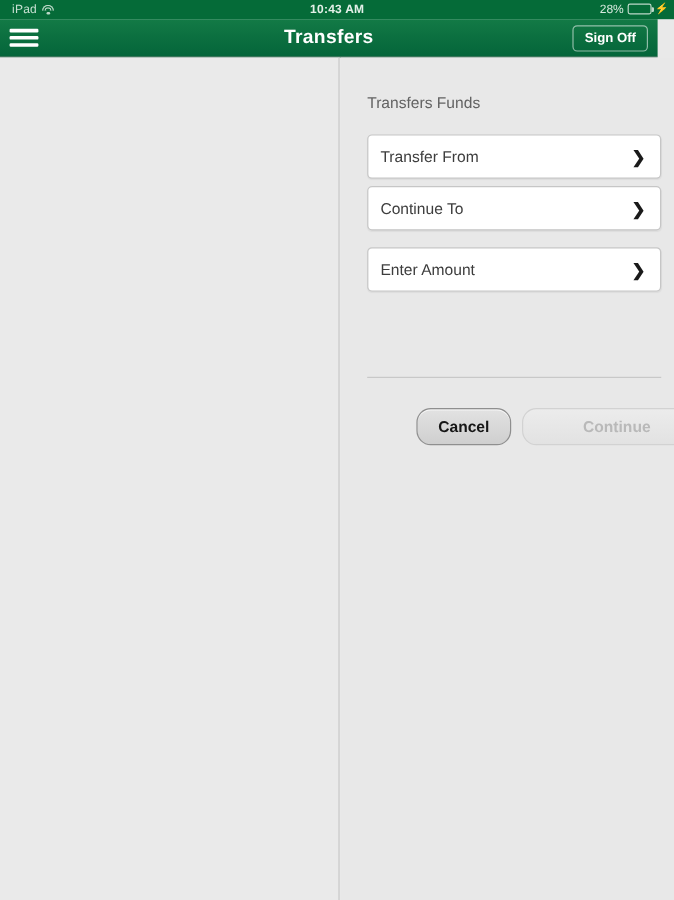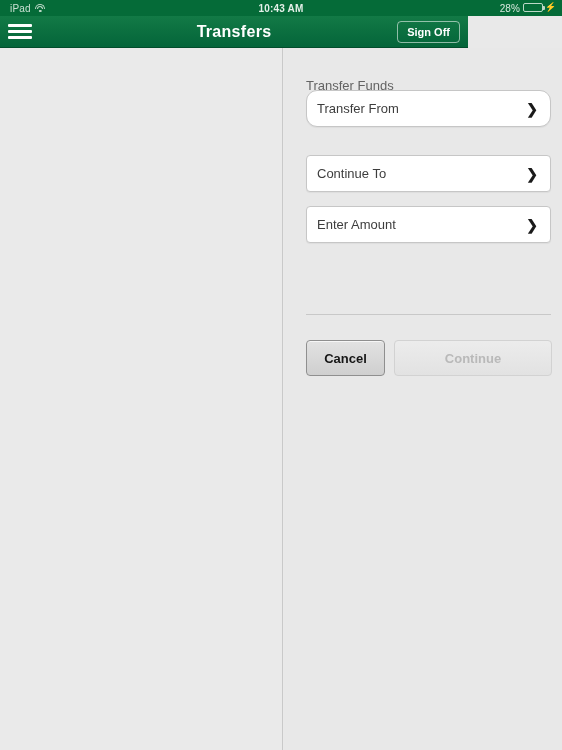--- a/index.html
+++ b/index.html
@@ -47,21 +47,21 @@
   }
   .batt::after{
     content:""; position:absolute; right:-3px; top:2.5px;
     width:2px; height:3.5px; background:#bcd8c7; border-radius:0 1px 1px 0;
   }
   .batt-fill{ height:100%; background:#8fd39f; border-radius:1px; }
   .bolt{ font-size:9px; color:#cfe6d8; line-height:1; }
 
   
   .navbar{
-    position:absolute; top:16px; left:0; width:468px; height:32px;
+    position:absolute; top:16px; left:0; width:548px; height:32px;
     background:linear-gradient(to bottom, #137a46 0%, #0c7040 45%, #04653a 100%);
     border-bottom:1px solid #024d2c;
     display:flex; align-items:center;
   }
   .hamburger{
     position:absolute; left:8px; width:24px; height:20px;
     display:flex; flex-direction:column; justify-content:center; gap:3px;
     cursor:pointer;
   }
   .hamburger span{ display:block; height:3px; background:#ffffff; border-radius:1px; }
@@ -105,39 +105,39 @@
     box-shadow:0 1px 1px rgba(0,0,0,.05);
     display:flex; align-items:center; cursor:pointer;
   }
   .field .label{
     padding-left:10px; font-size:13px; color:#3d3d3d; flex:1;
   }
   .chev{
     padding-right:12px; color:#1a1a1a; font-size:14px; font-weight:bold;
     line-height:1;
   }
-  .field-1{ top:42px;border-radius:11px; }
+  .field-1{ top:64px; }
   .field-2{ top:107px; }
   .field-3{ top:158px;justify-content:flex-end; }
 
   .disclaimer{
     position:absolute; top:205px; left:23px; width:244px;
     font-size:11px; line-height:14px; color:#8a8a8a;
   }
 
   .divider{
     position:absolute; top:266px; left:22px; width:245px;
     height:1px; background:#c8c8c8;
   }
 
   .btn-row{ position:absolute; top:292px; left:22px; width:246px; height:32px; }
   .btn{
-    position:absolute; height:36px; border-radius:4px;
+    position:absolute; height:31px; border-radius:12px;
     display:flex; align-items:center; justify-content:center;
-    font-size:13px; font-weight:bold;
+    font-size:13px; font-weight:bold;margin-left:41px;
   }
   .btn-cancel{
     left:0; width:79px;
     background:linear-gradient(to bottom,#e2e2e2 0%,#cfcfcf 100%);
     border:1px solid #8f8f8f;
     color:#161616;
     cursor:pointer;
     box-shadow:0 1px 0 rgba(255,255,255,.7) inset;
   }
   .btn-continue{
@@ -181,21 +181,21 @@
     <div class="nav-title">Transfers</div>
     <div class="signoff">Sign Off</div>
   </div>
 
   <div class="content">
 
     <div class="left-pane"></div>
 
     <div class="right-pane">
 
-      <div class="section-title">Transfer Funds</div>
+      <div class="section-title">Transfers Funds</div>
 
       <div class="field field-1">
         <span class="label">Transfer From</span>
         <span class="chev">❯</span>
       </div>
 
       <div class="field field-2">
         <span class="label">Continue To</span>
         <span class="chev">❯</span>
       </div>

